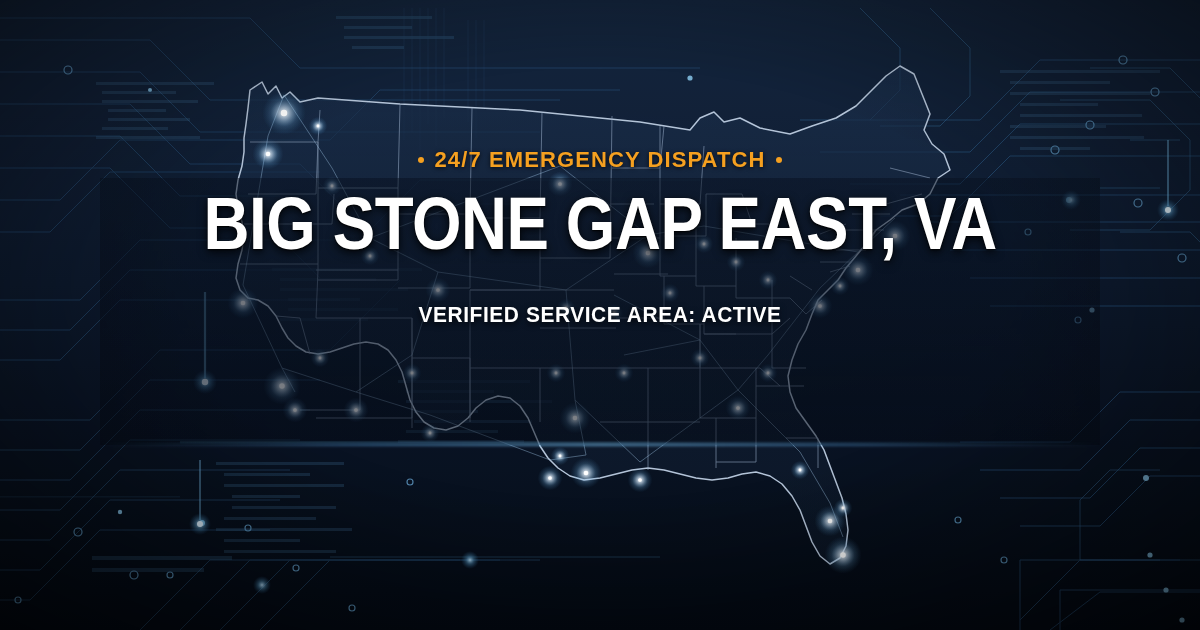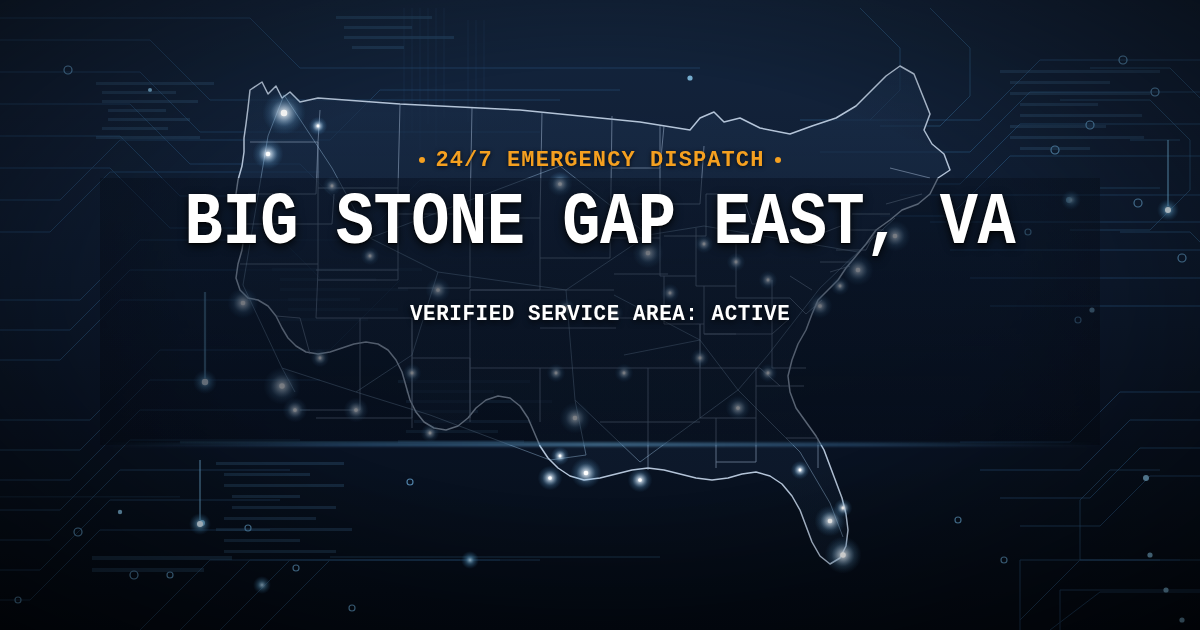--- a/index.html
+++ b/index.html
@@ -59,21 +59,20 @@
   
   #copy {
     position:absolute;
     left:0; top:0;
     width:1200px; height:475px;
     display:flex;
     flex-direction:column;
     align-items:center;
     justify-content:center;
     text-align:center;
-    font-family:Liberation Mono, monospace;
   }
 
   #eyebrow {
     font-size:22px;
     font-weight:bold;
     letter-spacing:1.1px;
     color:#f5a020;
     text-transform:uppercase;
     display:flex;
     align-items:center;

